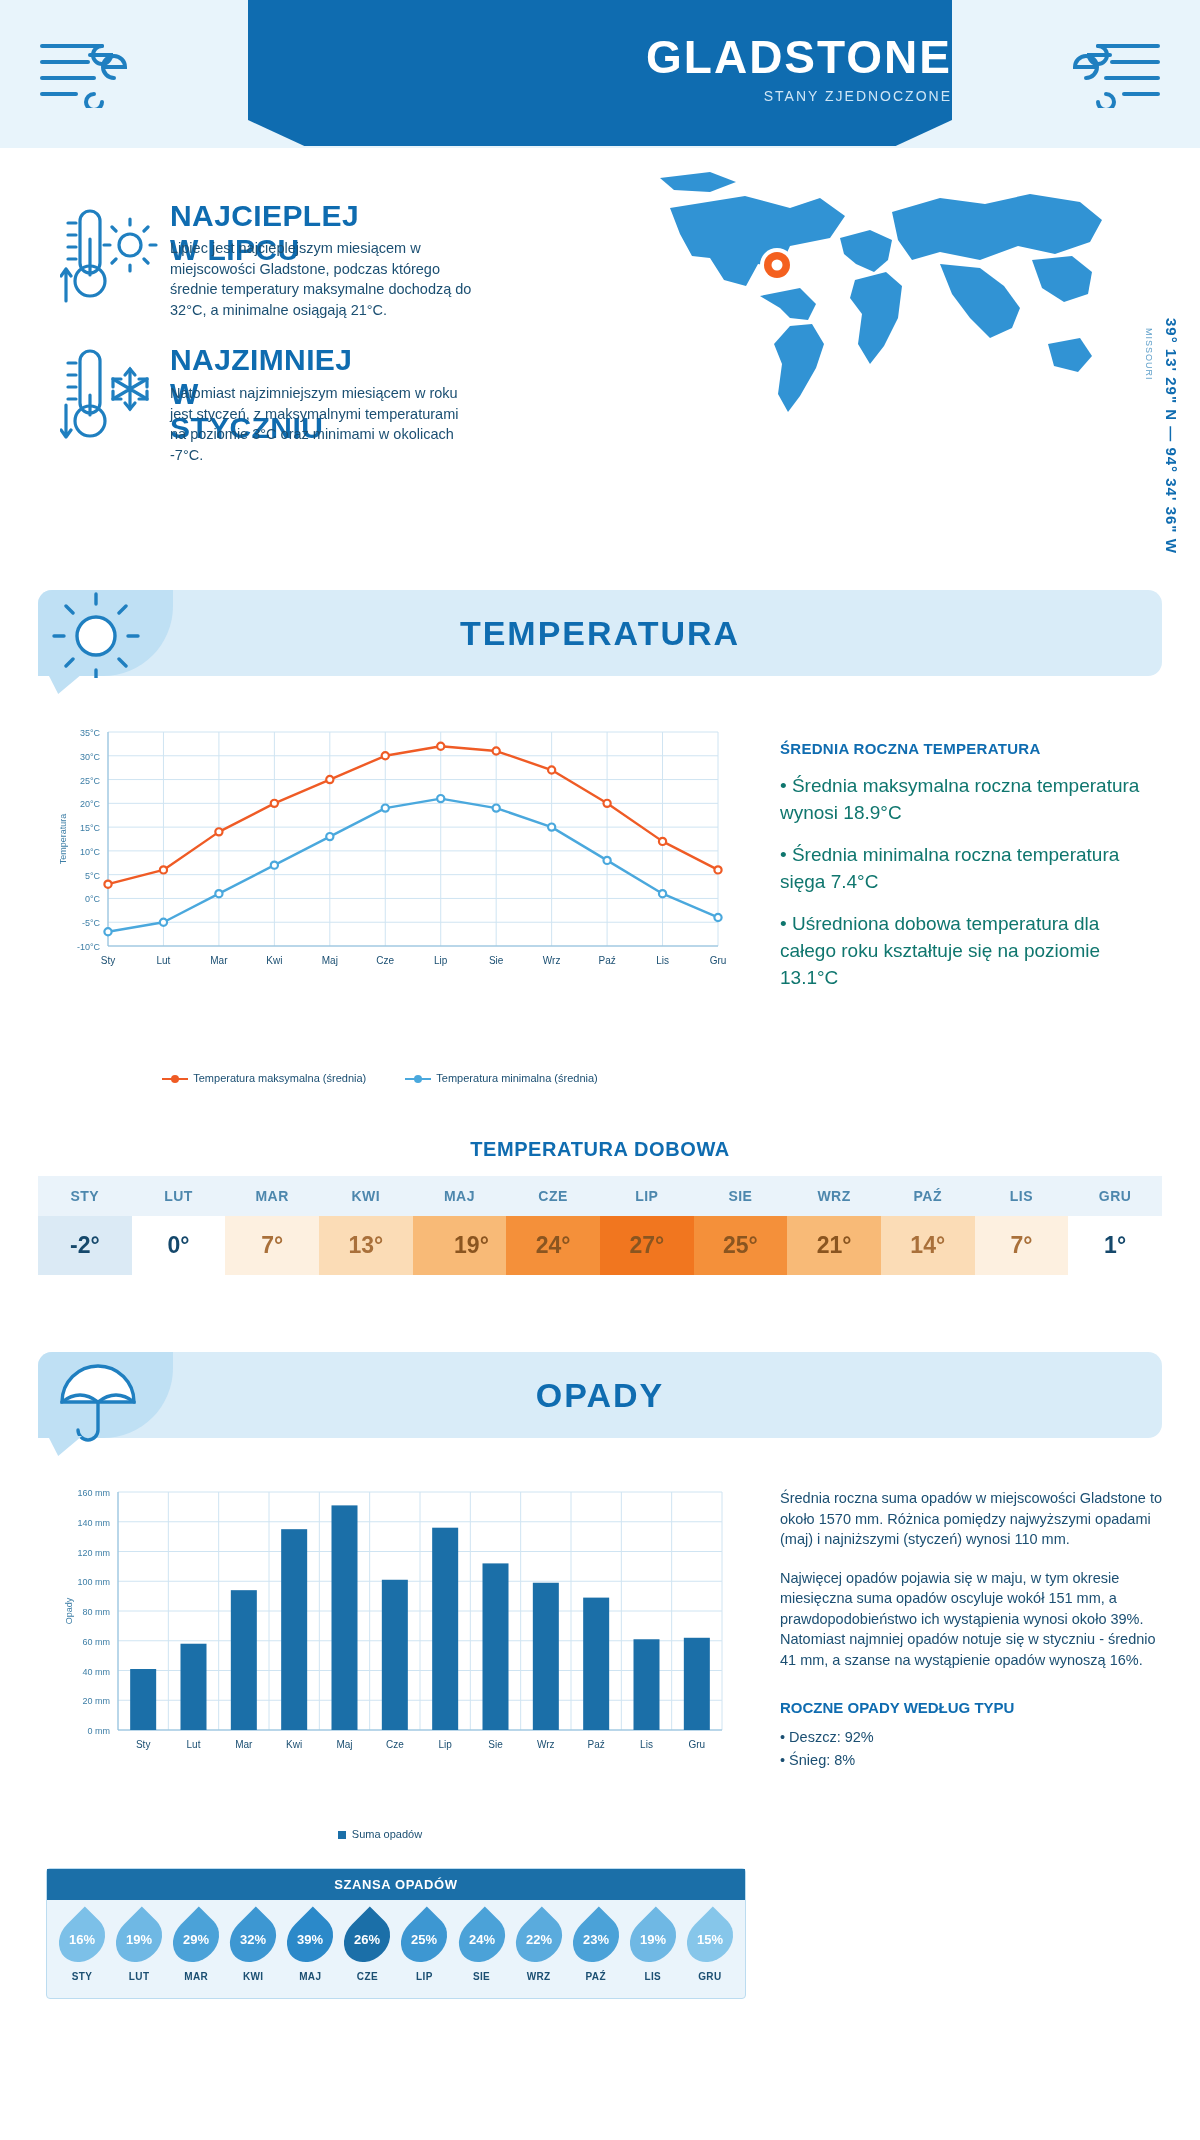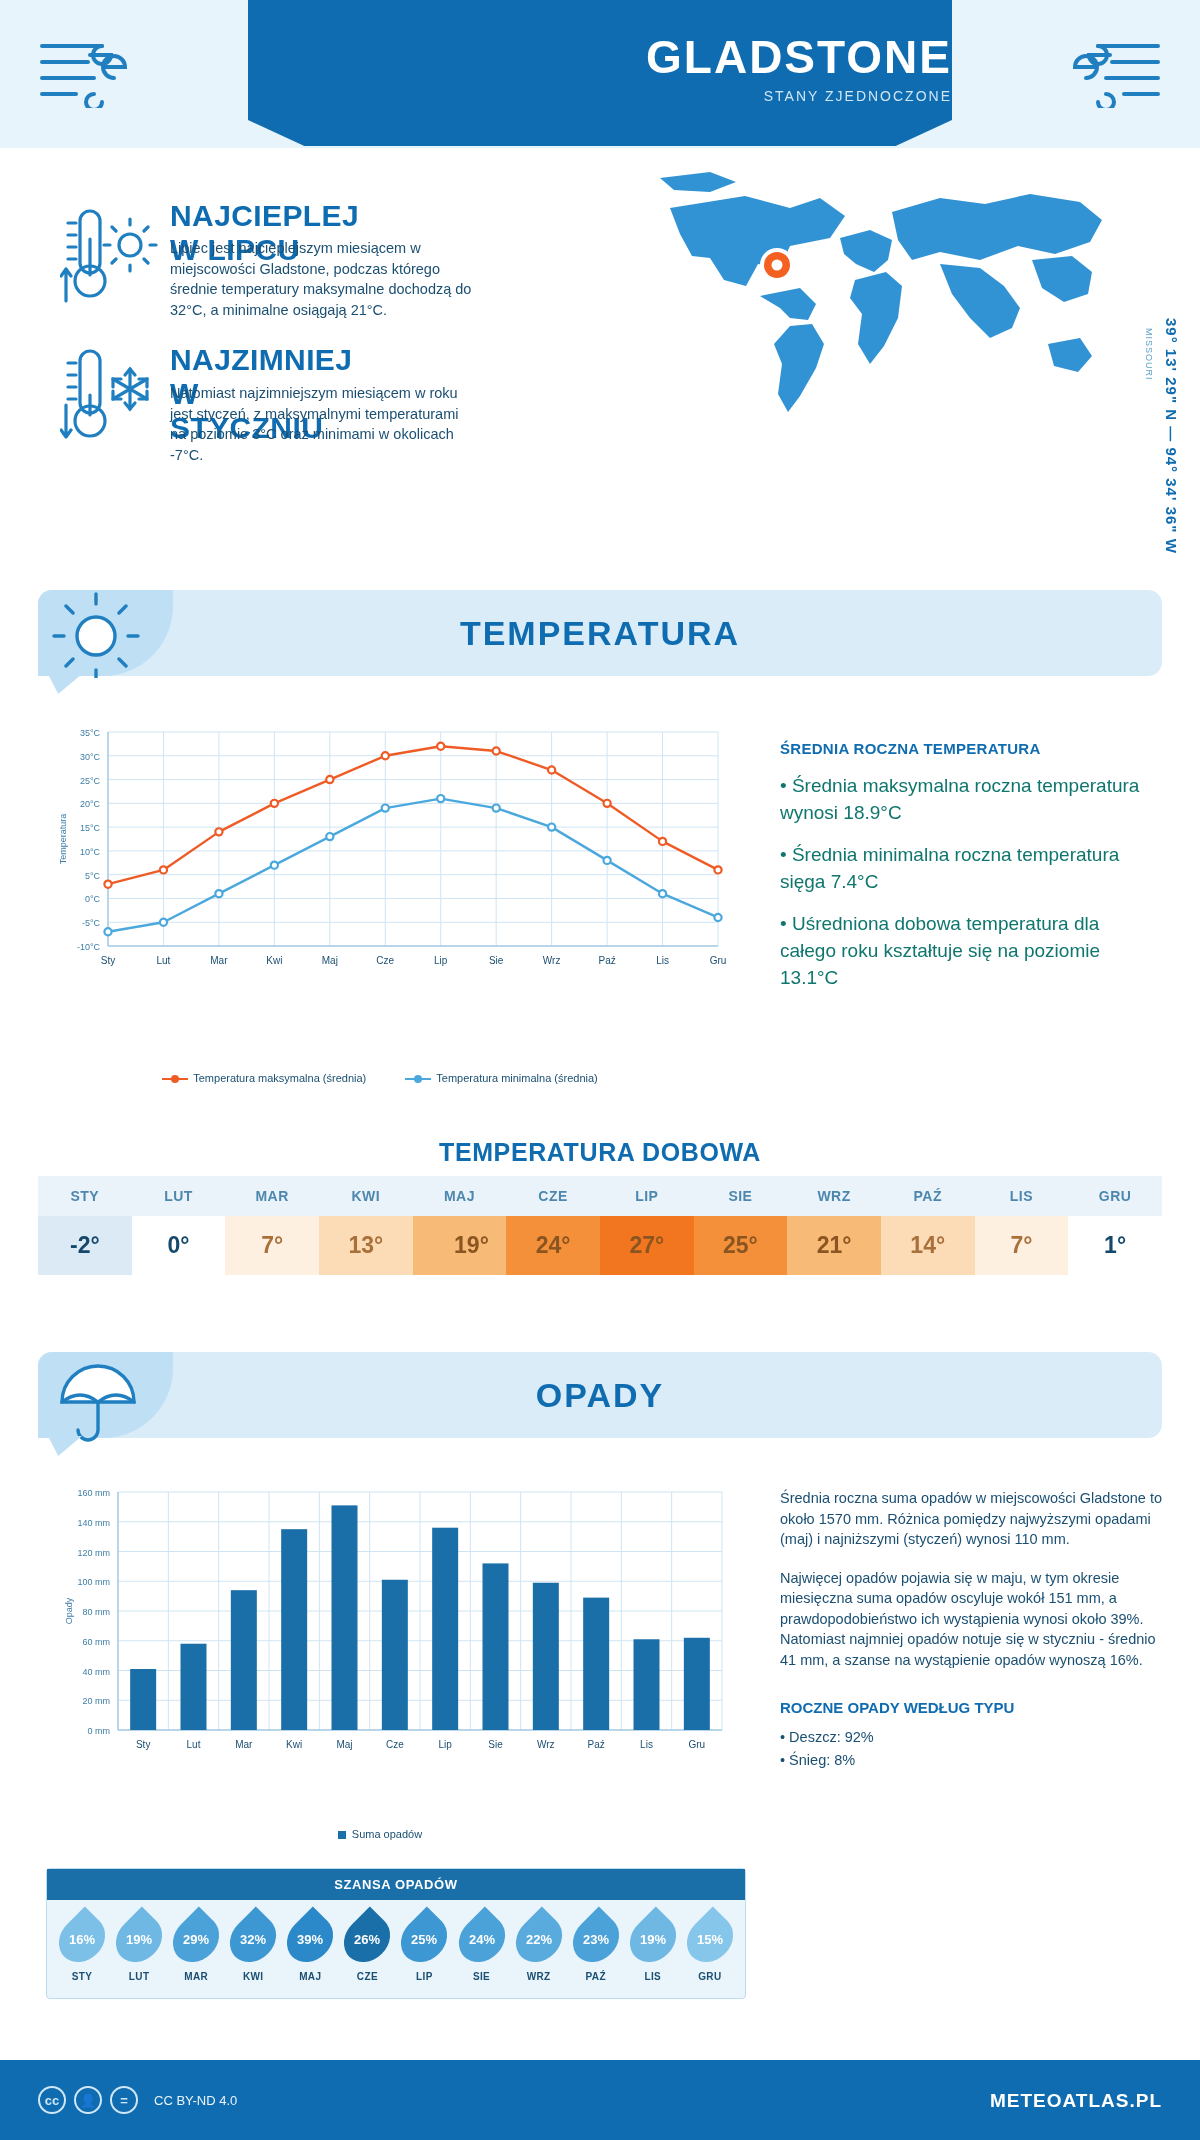--- a/index.html
+++ b/index.html
@@ -90,21 +90,21 @@
   .legend .swatch { display:inline-block; width:26px; height:2px; vertical-align:middle; margin-right:5px; position:relative;}
   .legend .swatch:after{ content:""; position:absolute; left:9px; top:-3px; width:8px; height:8px; border-radius:50%; background:inherit;}
 
   .tside { position:absolute; left:780px; top:740px; width:380px; }
   .tside h4 { margin:0 0 16px 0; font-size:15px; color:#0f6cb0; letter-spacing:0.3px;}
   .tside p { margin:0 0 16px 0; font-size:19px; line-height:1.4; color:#0f766e; }
 
   
   .dt-title {
     position:absolute; left:0; top:1138px; width:1200px; text-align:center;
-    font-size:25px; font-weight:bold; color:#0f6cb0; letter-spacing:0.6px;
+    font-size:20px; font-weight:bold; color:#0f6cb0; letter-spacing:0.6px;
   }
   .dt-table { position:absolute; left:38px; top:1176px; width:1124px; }
   .dt-table table { border-collapse:collapse; width:1124px; table-layout:fixed; }
   .dt-table th {
     background:#eaf3fa; color:#4d87ad; font-size:14px; font-weight:bold;
     padding:12px 0; text-align:center; letter-spacing:0.5px;
   }
   .dt-table td {
     font-size:23px; font-weight:bold; text-align:center; padding:16px 0; color:#15486b;
   }
@@ -548,23 +548,14 @@
         </div>
         <div class="drop">
           <div class="shape" style="background: rgb(134, 198, 234);">
             <div class="val">15%</div>
           </div>
           <div class="mon">GRU</div>
         </div>
       </div>
   </div>
 
-  <div class="footer">
-    <div class="lic">
-      <div class="badge">cc</div>
-      <div class="badge">👤</div>
-      <div class="badge">=</div>
-      <div class="lic-txt">CC BY-ND 4.0</div>
-    </div>
-    <div class="brand">METEOATLAS.PL</div>
-  </div>
 
 </div>
 
 </body></html>

